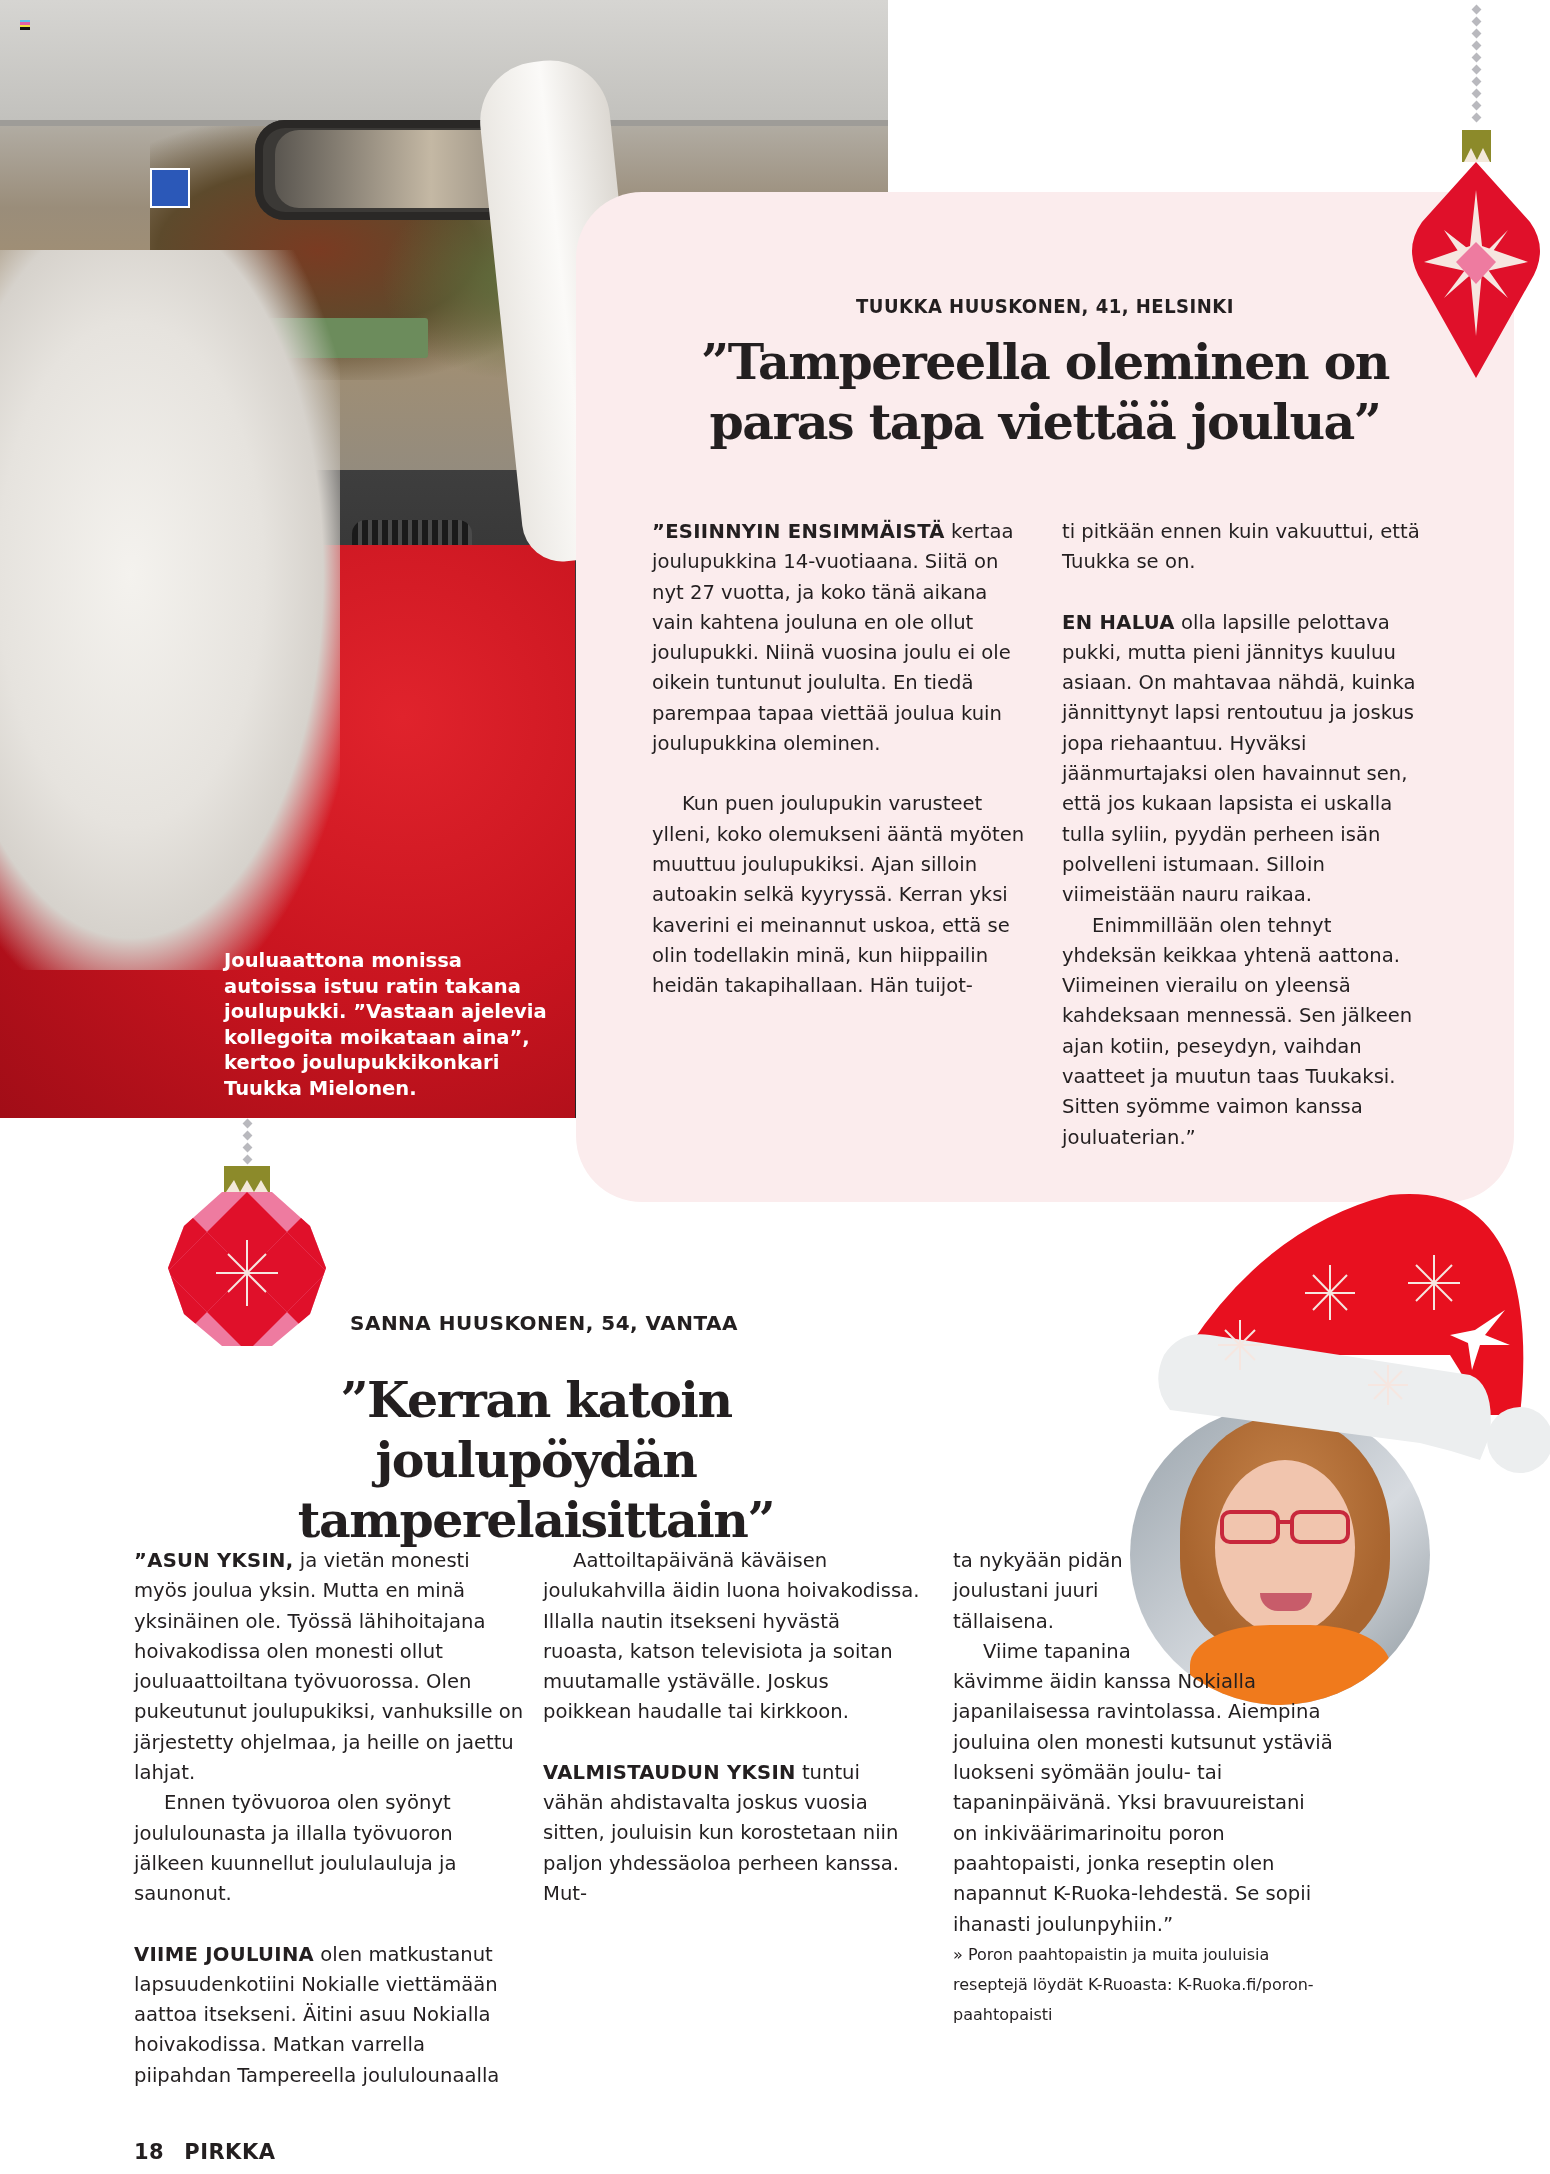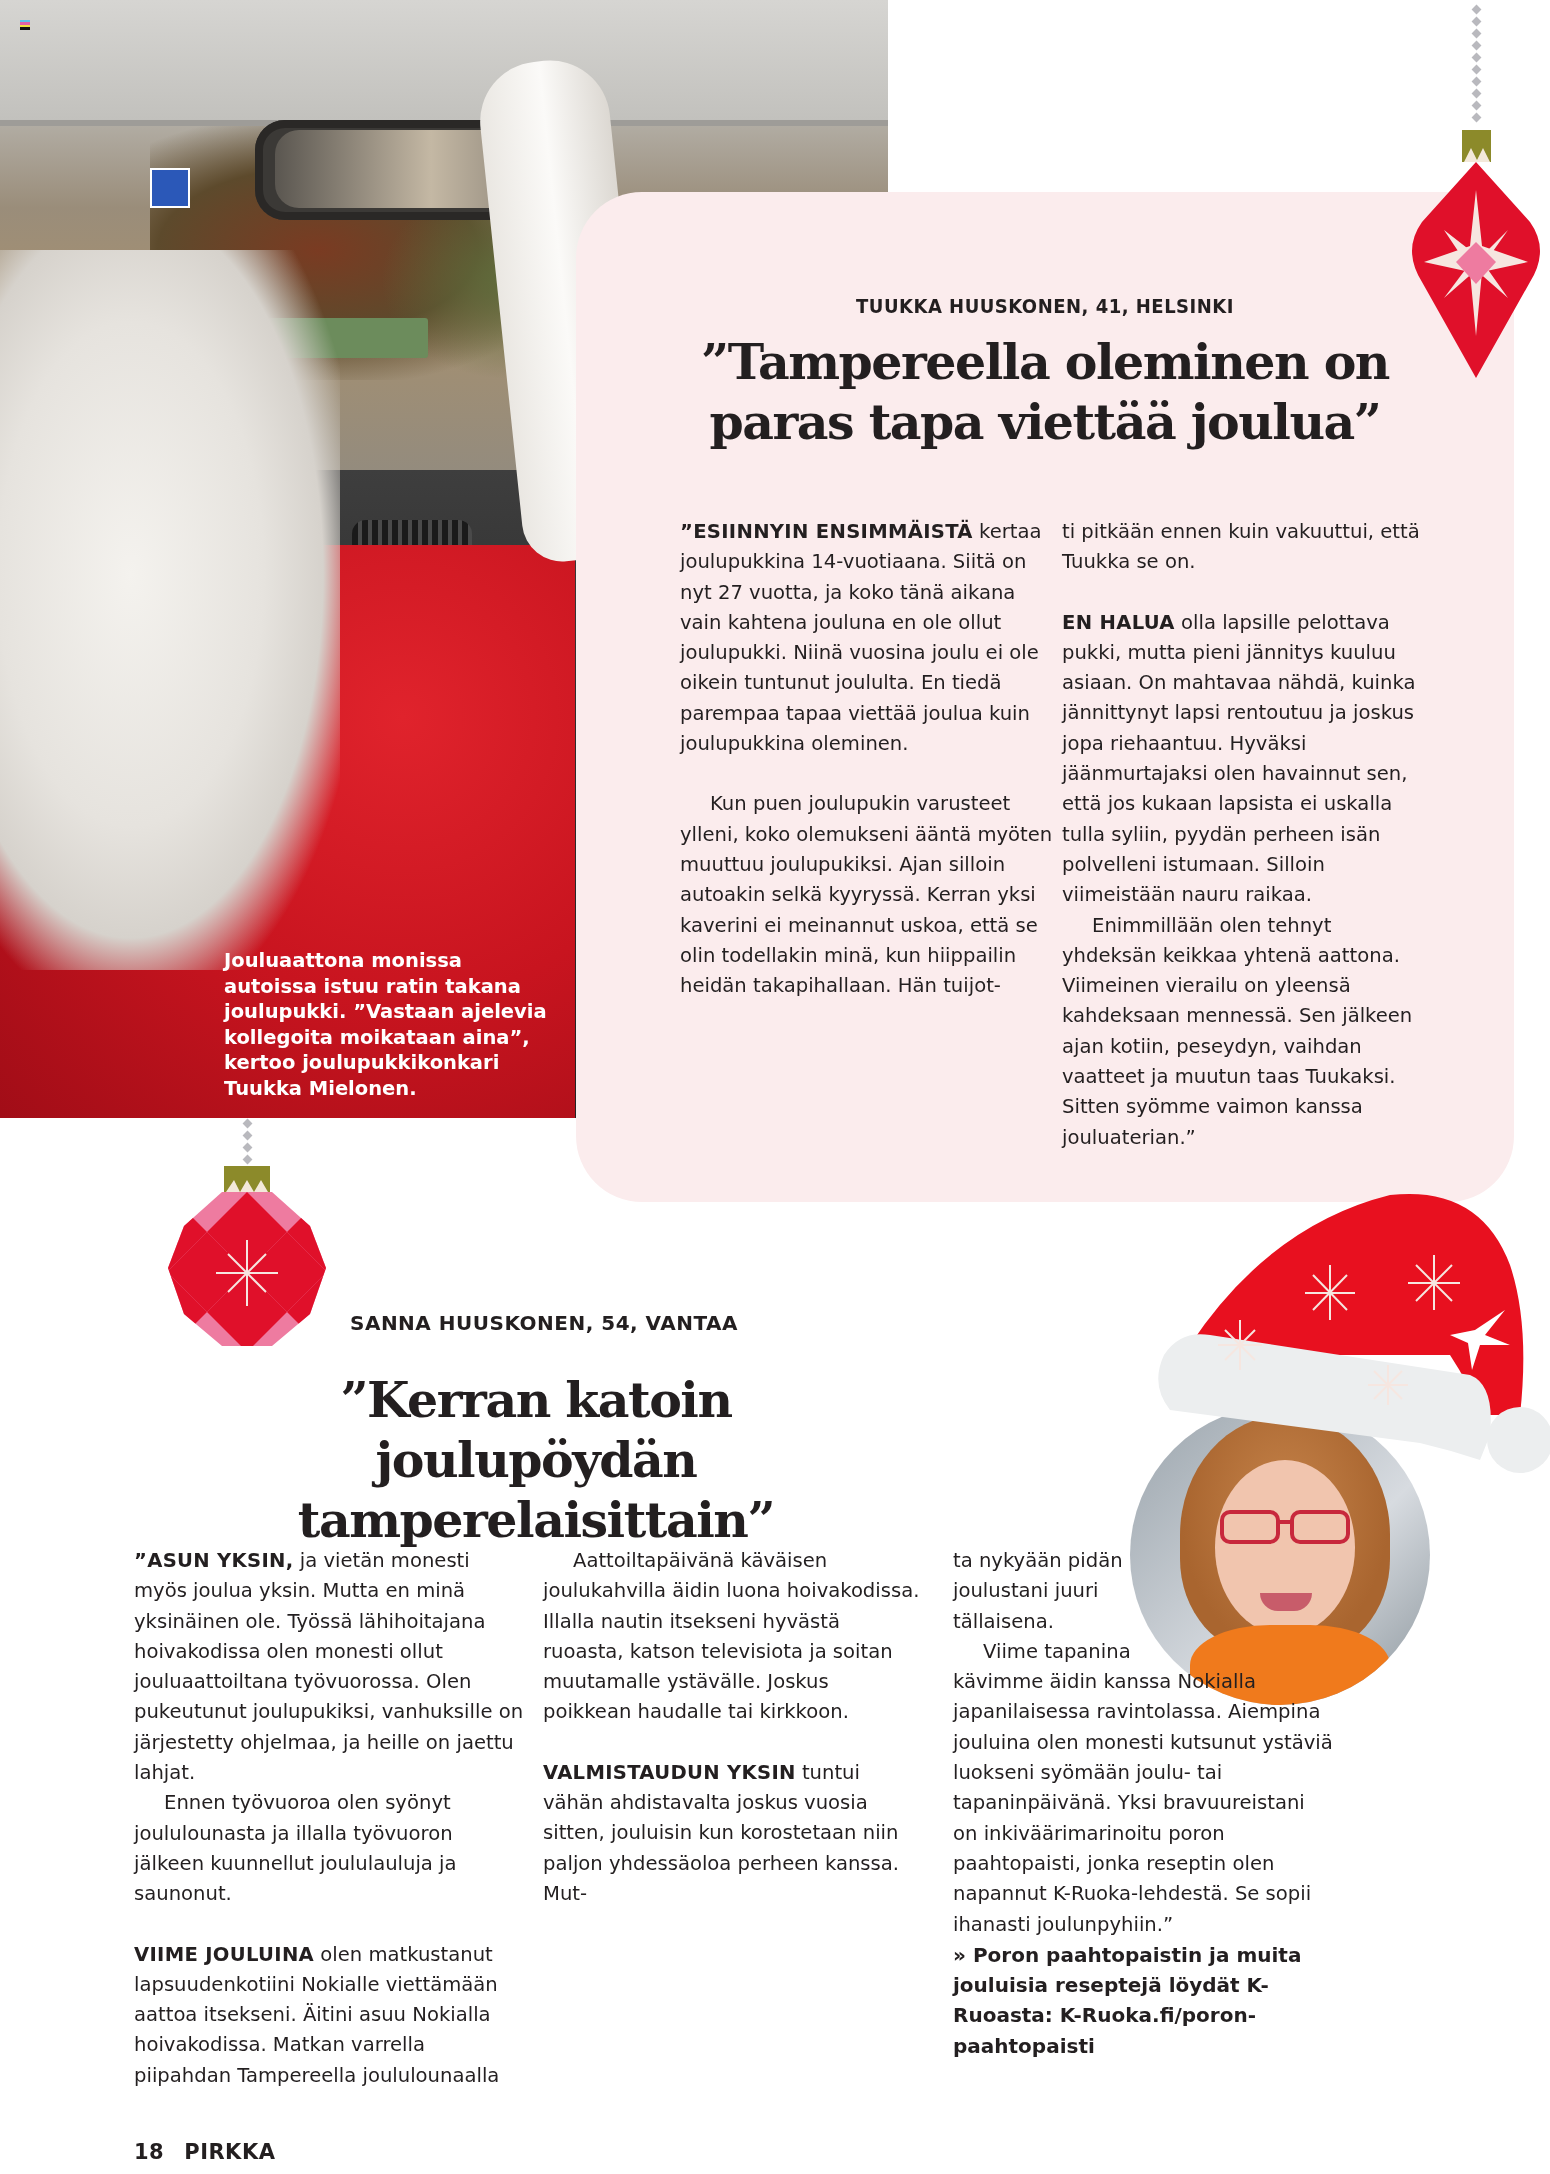--- a/index.html
+++ b/index.html
@@ -60,37 +60,37 @@
       font-family: "DejaVu Serif", "Liberation Serif", serif; font-weight: bold;
       font-size: 49px; line-height: 60px; letter-spacing: -1.5px;
     }
 
     .body-text { font-size: 19.6px; line-height: 30.3px; }
     .body-text p { margin: 0; }
     .body-text .indent { text-indent: 30px; }
     .body-text .gap { height: 30px; }
     .lead { font-weight: bold; letter-spacing: 0.3px; }
 
-    .col1 { left: 680px; top: 517px; width: 380px; }
+    .col1 { left: 652px; top: 517px; width: 380px; }
     .col2 { left: 1062px; top: 517px; width: 360px; }
 
     
     .byline2 {
       left: 350px; top: 1311px; width: 500px; font-weight: bold; font-size: 20px; letter-spacing: 0.5px;
     }
     .headline2 {
       left: 196px; top: 1370px; width: 680px; text-align: center;
       font-family: "DejaVu Serif", "Liberation Serif", serif; font-weight: bold;
       font-size: 49px; line-height: 60px; letter-spacing: -1.5px;
     }
     .b1 { left: 134px; top: 1546px; width: 390px; }
     .b2 { left: 543px; top: 1546px; width: 380px; }
     .b3 { left: 953px; top: 1546px; width: 380px; }
     .b3 .narrow { width: 200px; }
-    .recipe-link { font-weight: bold; font-size: 20px; line-height: 30.3px; margin-top: 30px; }
+    .recipe-link { font-weight: normal; font-size: 16px; line-height: 30.3px; margin-top: 30px; }
 
     .folio { left: 134px; top: 2140px; font-weight: bold; font-size: 21px; letter-spacing: 0.5px; }
     .folio span { margin-right: 20px; }
 
     
     .portrait {
       left: 1130px; top: 1405px; width: 300px; height: 300px; border-radius: 50%; overflow: hidden;
       background: linear-gradient(135deg,#9aa4ac,#d7dbe0 60%,#8b959c);
     }
     .portrait .hair { left: 50px; top: 10px; width: 210px; height: 240px; border-radius: 50% 50% 40% 40%;

